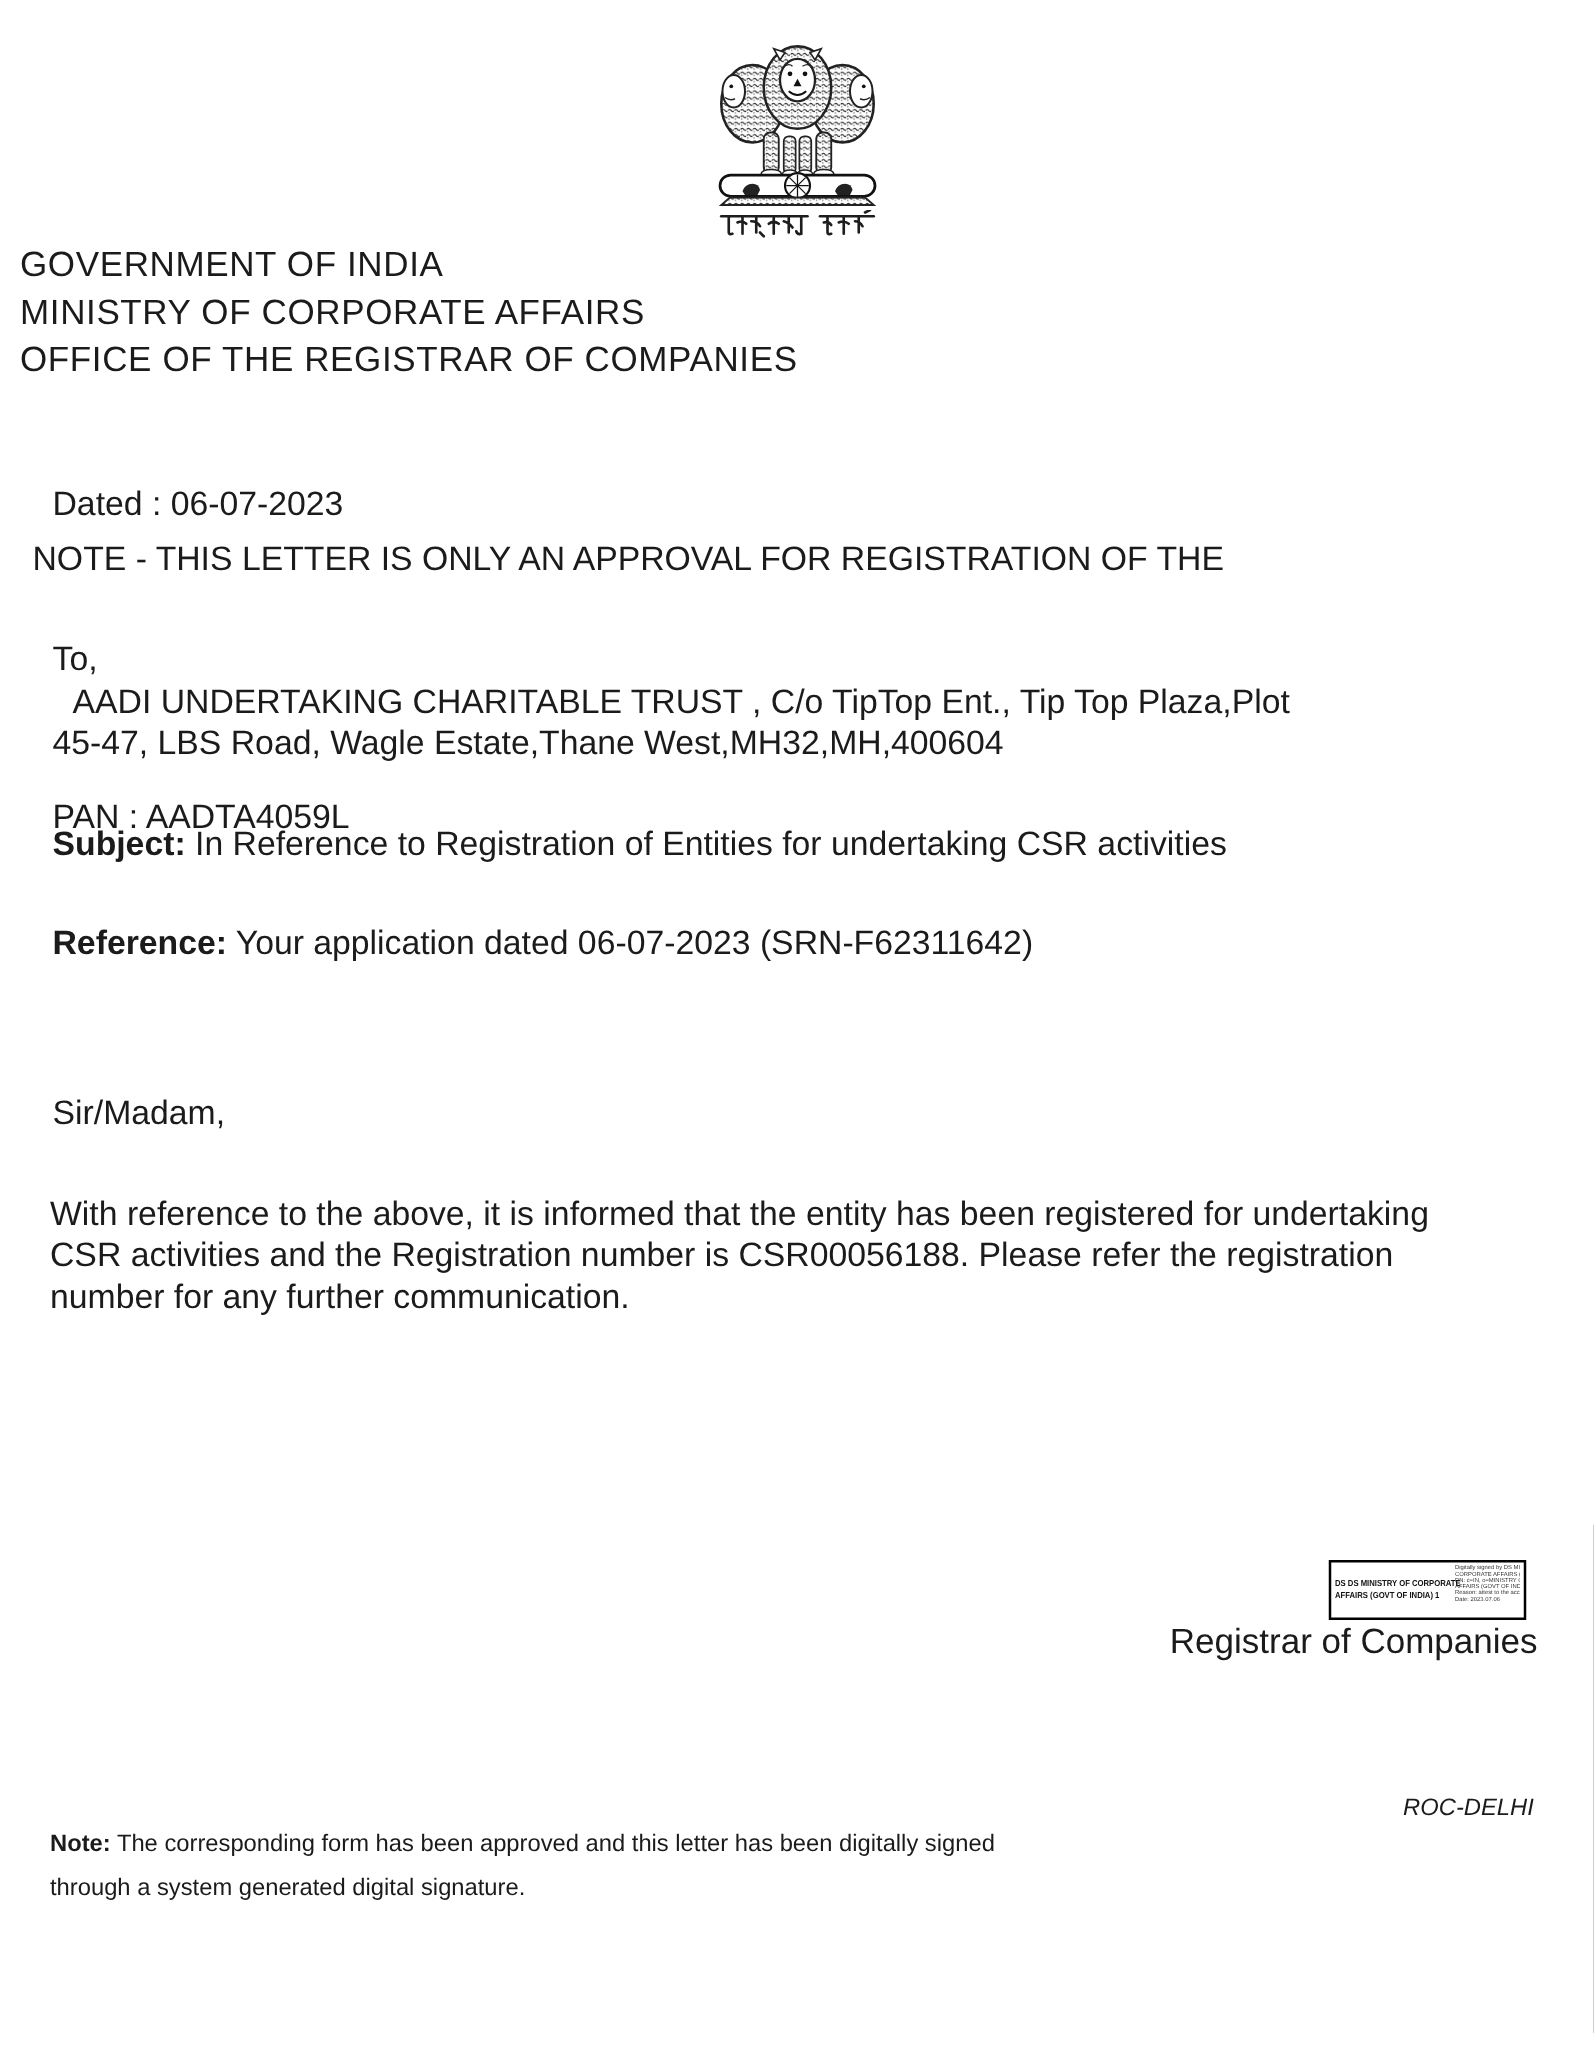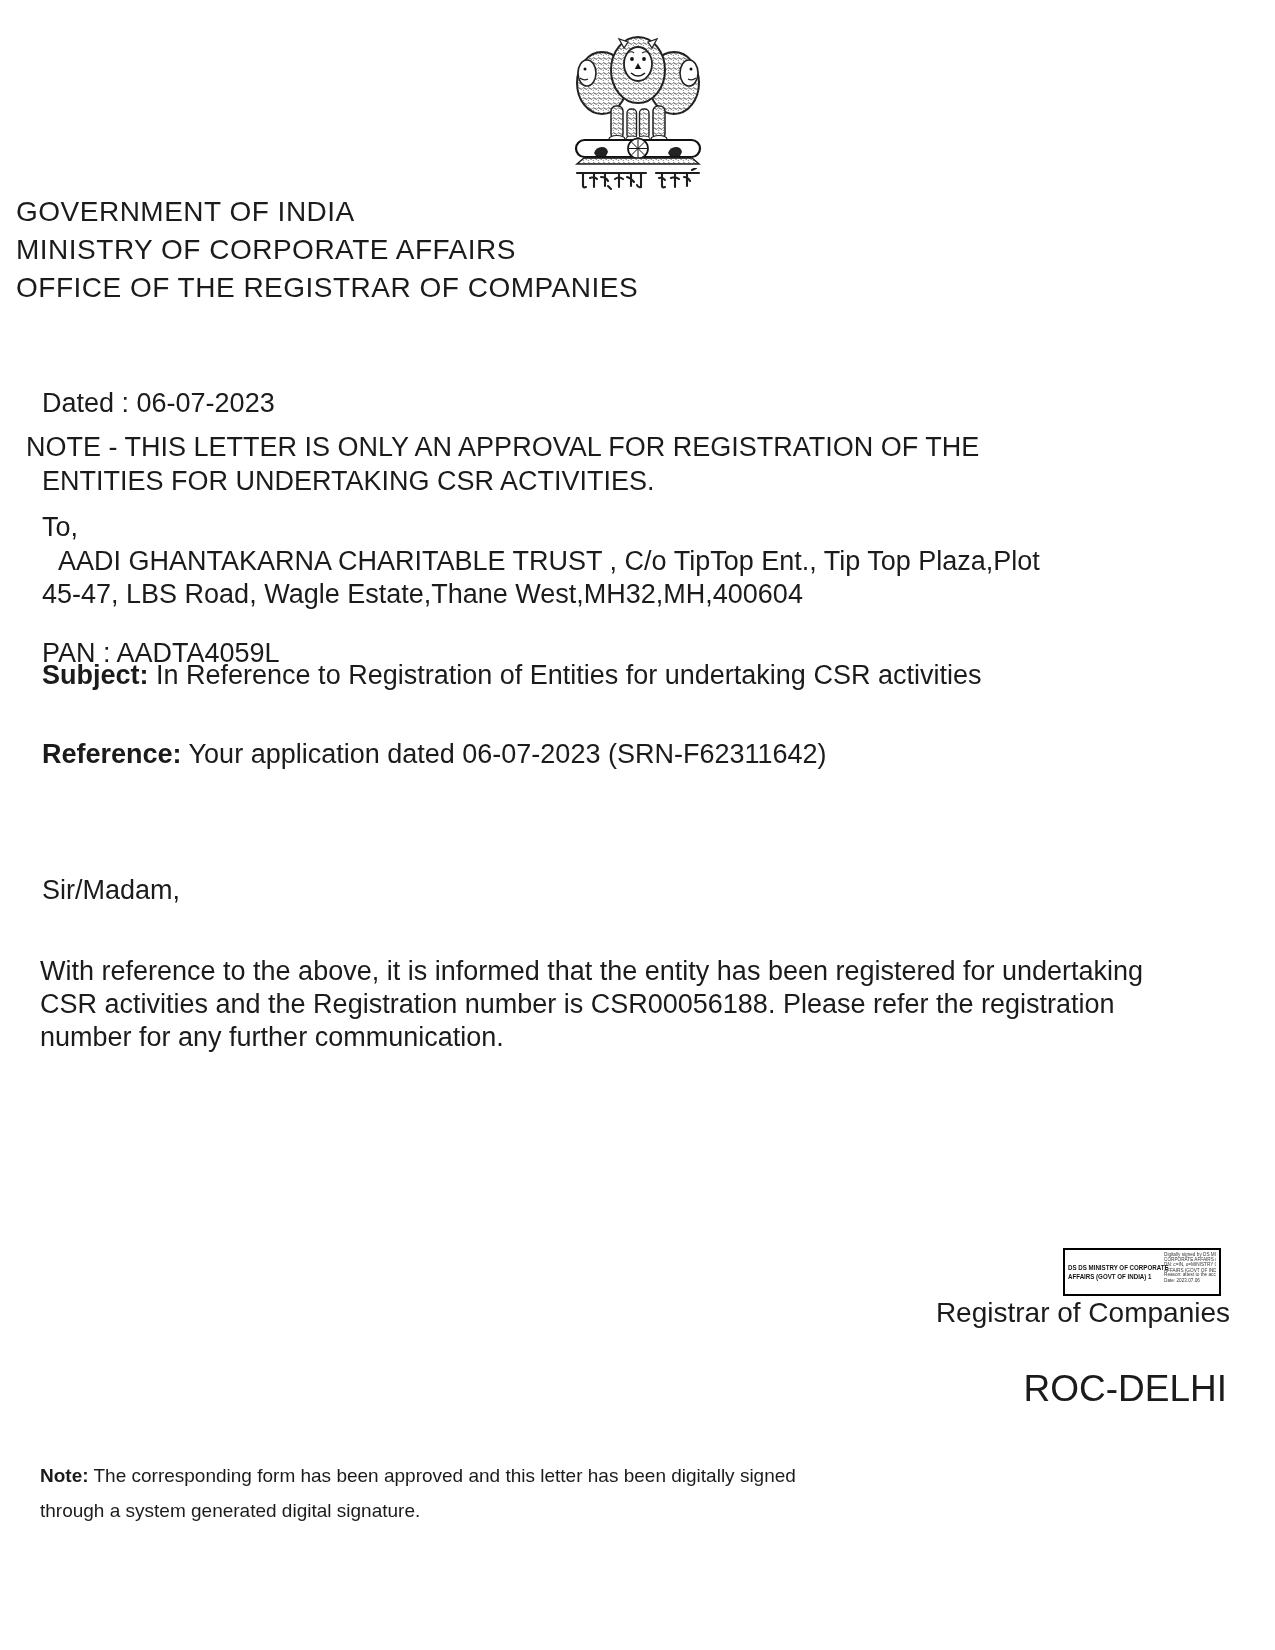--- a/index.html
+++ b/index.html
@@ -32,21 +32,21 @@
     font-size:7px;line-height:9.5px;font-weight:600;color:#111;
     transform:scaleX(.88);transform-origin:left center;white-space:nowrap;
   }
   .stamp-right{flex:1 1 auto;overflow:hidden;height:100%;}
   .stamp-right-inner{
     transform:scale(.78);transform-origin:top left;width:130%;
     font-size:6px;line-height:6.6px;color:#333;white-space:nowrap;
   }
   .right-align{text-align:left;}
   .sig-name{right:45px;top:1297px;font-size:28px;}
-  .sig-office{right:48px;top:1368px;font-size:37px;}
+  .sig-office{right:48px;top:1436px;font-size:19px;font-style:italic;}
   .note-block{left:40px;top:1458px;width:1200px;font-size:19px;line-height:35px;}
   .para{left:40px;top:955px;width:1210px;font-size:27px;line-height:33px;}
   .indent1{padding-left:16px;}
 </style>
 </head>
 <body>
 
 <div class="page">
 
   <div class="abs emblem-wrap">
@@ -127,24 +127,23 @@
     </svg>
   </div>
 
   <div class="abs centered lh-line" style="top:196px">GOVERNMENT OF INDIA</div>
   <div class="abs centered lh-line" style="top:234px">MINISTRY OF CORPORATE AFFAIRS</div>
   <div class="abs centered lh-line" style="top:272px">OFFICE OF THE REGISTRAR OF COMPANIES</div>
 
   <div class="abs body-text" style="left:42px;top:388px">Dated : 06-07-2023</div>
 
   <div class="abs caps" style="left:26px;top:432px">NOTE - THIS LETTER IS ONLY AN APPROVAL FOR REGISTRATION OF THE</div>
-  <div class="abs caps" style="left:42px;top:466px">ENTITIES FOR UNDERTAKING CSR ACTIVITIES.</div>
 
   <div class="abs body-text" style="left:42px;top:512px">To,</div>
-  <div class="abs body-text indent1" style="left:42px;top:546px">AADI GHANTAKARNA CHARITABLE TRUST , C/o TipTop Ent., Tip Top Plaza,Plot</div>
+  <div class="abs body-text indent1" style="left:42px;top:546px">AADI UNDERTAKING CHARITABLE TRUST , C/o TipTop Ent., Tip Top Plaza,Plot</div>
   <div class="abs body-text" style="left:42px;top:579px">45-47, LBS Road, Wagle Estate,Thane West,MH32,MH,400604</div>
 
   <div class="abs body-text" style="left:42px;top:638px">PAN : AADTA4059L</div>
 
   <div class="abs body-text" style="left:42px;top:660px">
     <span class="bold">Subject:</span>
     <span>In Reference to Registration of Entities for undertaking CSR activities</span>
   </div>
   <div class="abs body-text" style="left:42px;top:739px">
     <span class="bold">Reference:</span>

